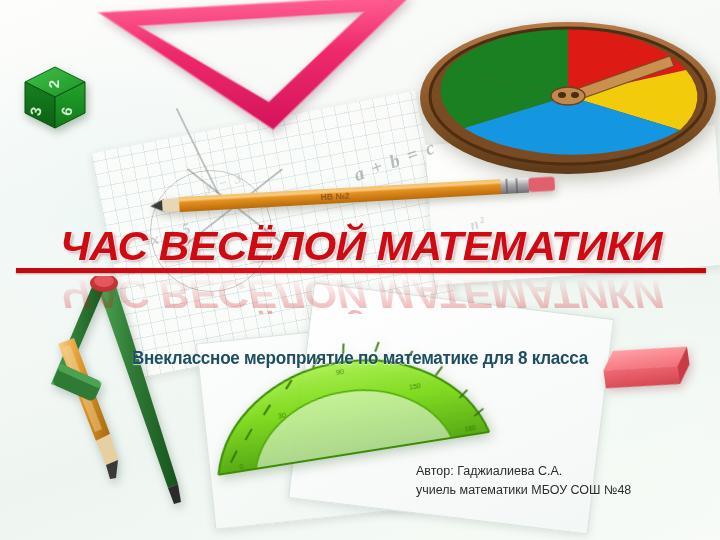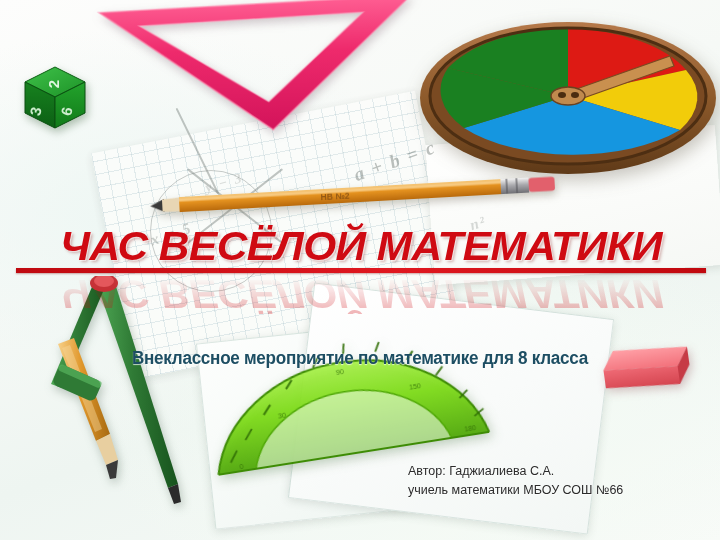--- a/index.html
+++ b/index.html
@@ -166,21 +166,21 @@
     text-shadow:0 1px 1px rgba(255,255,255,.7);
   }
 
   
   #author-block{
     position:absolute;left:408px;top:462px;width:300px;
     font-size:12.5px;line-height:1.52;
     color:#2b2b2b;
     text-shadow:0 1px 1px rgba(255,255,255,.85);
   }
-  #author-block div{white-space:nowrap;}
+  #author-block div{white-space:nowrap;margin-left:8px;}
 </style>
 </head>
 <body>
 
 <div id="slide">
 
   <div class="sheet" id="sheet-grid"></div>
   <div class="sheet" id="sheet-topright"></div>
   <div class="sheet" id="sheet-white2"></div>
   <div class="sheet" id="sheet-white"></div>
@@ -382,16 +382,16 @@
   <div id="title-block">
     <div id="title-main">ЧАС ВЕСЁЛОЙ МАТЕМАТИКИ</div>
     <div id="title-rule"></div>
     <div id="title-reflection">ЧАС ВЕСЁЛОЙ МАТЕМАТИКИ</div>
   </div>
 
   <div id="subtitle">Внеклассное мероприятие по математике для 8 класса</div>
 
   <div id="author-block">
     <div>Автор: Гаджиалиева  С.А.</div>
-    <div>учиель математики МБОУ СОШ №66</div>
+    <div>учиель математики МБОУ СОШ №48</div>
   </div>
 
 </div>
 
 </body></html>

